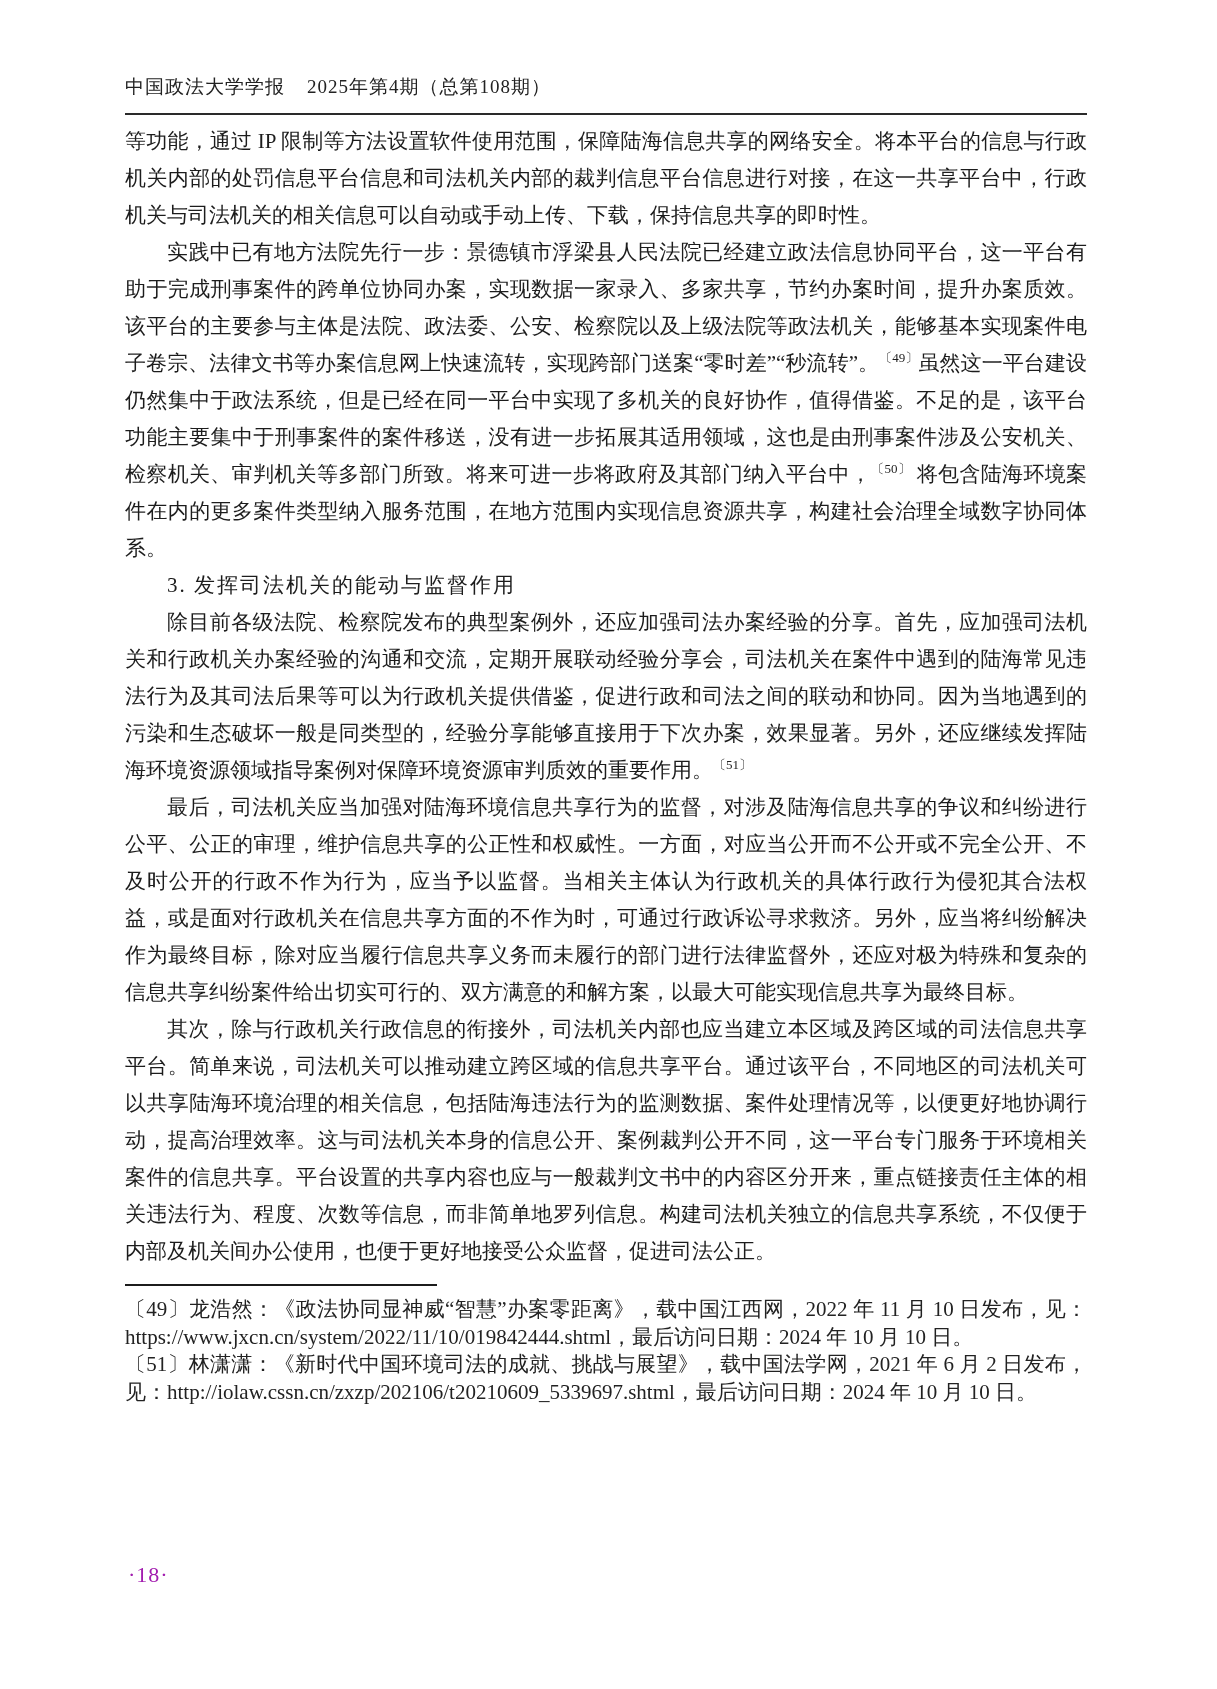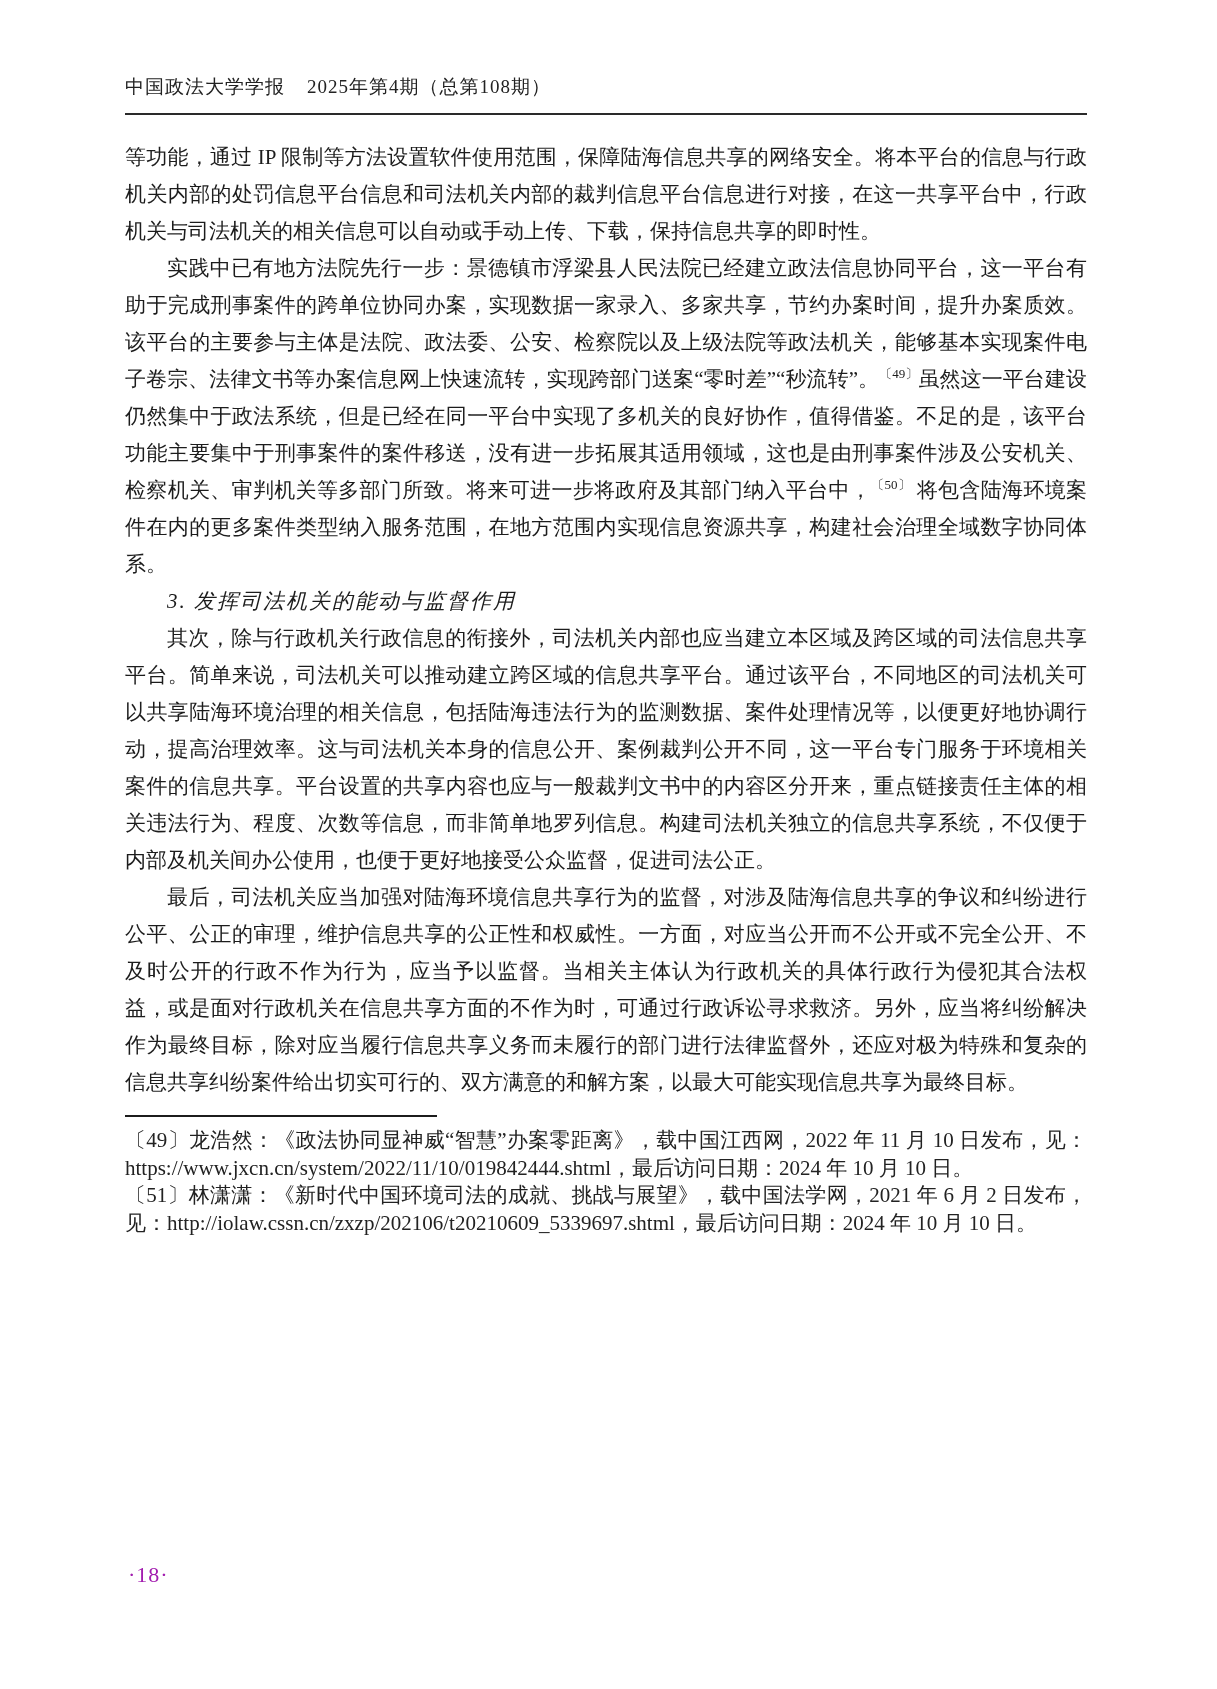--- a/index.html
+++ b/index.html
@@ -28,33 +28,32 @@
     color: #222;
     white-space: nowrap;
   }
   .header-issue { margin-left: 22px; }
   .header-rule {
     margin-top: 13px;
     border: none;
     border-top: 2px solid #2a2a2a;
     height: 0;
   }
-  main { margin-top: 24px; }
+  main { margin-top: 8px; }
   .para {
     margin: 0;
     font-size: 21px;
     line-height: 37px;
     text-align: justify;
     text-align-last: left;
     text-justify: inter-ideograph;
     color: #1c1c1c;
   }
   .para.indent { text-indent: 2em; }
   .para.heading {
-    font-style: italic;
     font-family: "Liberation Serif", "DejaVu Serif", serif;
     letter-spacing: 2px;
   }
   sup.fn-ref {
     font-size: 13px;
     line-height: 0;
     vertical-align: super;
     letter-spacing: 0;
   }
   .footnote-sep {
@@ -91,22 +90,23 @@
       <div class="header-line">
         <span>中国政法大学学报</span><span class="header-issue">2025年第4期（总第108期）</span>
       </div>
       <div class="header-rule"></div>
     </header>
 
     <main id="article-body">
         <p class="para">等功能，通过 IP 限制等方法设置软件使用范围，保障陆海信息共享的网络安全。将本平台的信息与行政机关内部的处罚信息平台信息和司法机关内部的裁判信息平台信息进行对接，在这一共享平台中，行政机关与司法机关的相关信息可以自动或手动上传、下载，保持信息共享的即时性。</p>
         <p class="para indent">实践中已有地方法院先行一步：景德镇市浮梁县人民法院已经建立政法信息协同平台，这一平台有助于完成刑事案件的跨单位协同办案，实现数据一家录入、多家共享，节约办案时间，提升办案质效。该平台的主要参与主体是法院、政法委、公安、检察院以及上级法院等政法机关，能够基本实现案件电子卷宗、法律文书等办案信息网上快速流转，实现跨部门送案“零时差”“秒流转”。<sup class="fn-ref">〔49〕</sup>虽然这一平台建设仍然集中于政法系统，但是已经在同一平台中实现了多机关的良好协作，值得借鉴。不足的是，该平台功能主要集中于刑事案件的案件移送，没有进一步拓展其适用领域，这也是由刑事案件涉及公安机关、检察机关、审判机关等多部门所致。将来可进一步将政府及其部门纳入平台中，<sup class="fn-ref">〔50〕</sup> 将包含陆海环境案件在内的更多案件类型纳入服务范围，在地方范围内实现信息资源共享，构建社会治理全域数字协同体系。</p>
         <p class="para indent heading">3. 发挥司法机关的能动与监督作用</p>
+        <p class="para indent">除目前各级法院、检察院发布的典型案例外，还应加强司法办案经验的分享。首先，应加强司法机关和行政机关办案经验的沟通和交流，定期开展联动经验分享会，司法机关在案件中遇到的陆海常见违法行为及其司法后果等可以为行政机关提供借鉴，促进行政和司法之间的联动和协同。因为当地遇到的污染和生态破坏一般是同类型的，经验分享能够直接用于下次办案，效果显著。另外，还应继续发挥陆海环境资源领域指导案例对保障环境资源审判质效的重要作用。<sup class="fn-ref">〔51〕</sup></p>
+        <p class="para indent">最后，司法机关应当加强对陆海环境信息共享行为的监督，对涉及陆海信息共享的争议和纠纷进行公平、公正的审理，维护信息共享的公正性和权威性。一方面，对应当公开而不公开或不完全公开、不及时公开的行政不作为行为，应当予以监督。当相关主体认为行政机关的具体行政行为侵犯其合法权益，或是面对行政机关在信息共享方面的不作为时，可通过行政诉讼寻求救济。另外，应当将纠纷解决作为最终目标，除对应当履行信息共享义务而未履行的部门进行法律监督外，还应对极为特殊和复杂的信息共享纠纷案件给出切实可行的、双方满意的和解方案，以最大可能实现信息共享为最终目标。</p>
         <p class="para indent">其次，除与行政机关行政信息的衔接外，司法机关内部也应当建立本区域及跨区域的司法信息共享平台。简单来说，司法机关可以推动建立跨区域的信息共享平台。通过该平台，不同地区的司法机关可以共享陆海环境治理的相关信息，包括陆海违法行为的监测数据、案件处理情况等，以便更好地协调行动，提高治理效率。这与司法机关本身的信息公开、案例裁判公开不同，这一平台专门服务于环境相关案件的信息共享。平台设置的共享内容也应与一般裁判文书中的内容区分开来，重点链接责任主体的相关违法行为、程度、次数等信息，而非简单地罗列信息。构建司法机关独立的信息共享系统，不仅便于内部及机关间办公使用，也便于更好地接受公众监督，促进司法公正。</p>
-        <p class="para indent">最后，司法机关应当加强对陆海环境信息共享行为的监督，对涉及陆海信息共享的争议和纠纷进行公平、公正的审理，维护信息共享的公正性和权威性。一方面，对应当公开而不公开或不完全公开、不及时公开的行政不作为行为，应当予以监督。当相关主体认为行政机关的具体行政行为侵犯其合法权益，或是面对行政机关在信息共享方面的不作为时，可通过行政诉讼寻求救济。另外，应当将纠纷解决作为最终目标，除对应当履行信息共享义务而未履行的部门进行法律监督外，还应对极为特殊和复杂的信息共享纠纷案件给出切实可行的、双方满意的和解方案，以最大可能实现信息共享为最终目标。</p>
       </main>
 
     <div class="footnote-sep"></div>
 
     <section id="footnotes">
         <p class="footnote"><span>〔49〕</span>龙浩然：《政法协同显神威“智慧”办案零距离》，载中国江西网，2022 年 11 月 10 日发布，见：https://www.jxcn.cn/system/2022/11/10/019842444.shtml，最后访问日期：2024 年 10 月 10 日。</p>
         <p class="footnote"><span>〔51〕</span>林潇潇：《新时代中国环境司法的成就、挑战与展望》，载中国法学网，2021 年 6 月 2 日发布，见：http://iolaw.cssn.cn/zxzp/202106/t20210609_5339697.shtml，最后访问日期：2024 年 10 月 10 日。</p>
       </section>
 
   </div>

